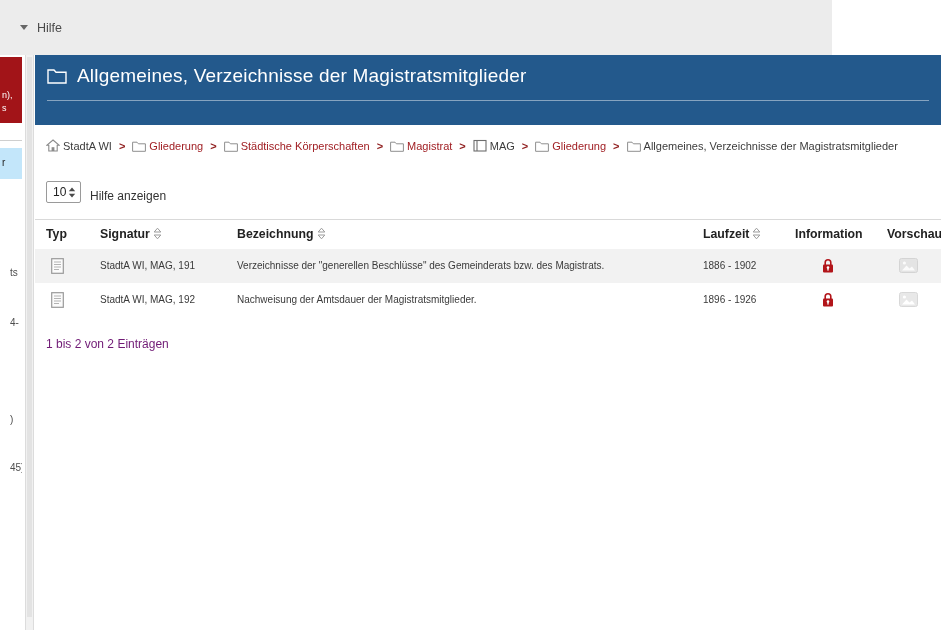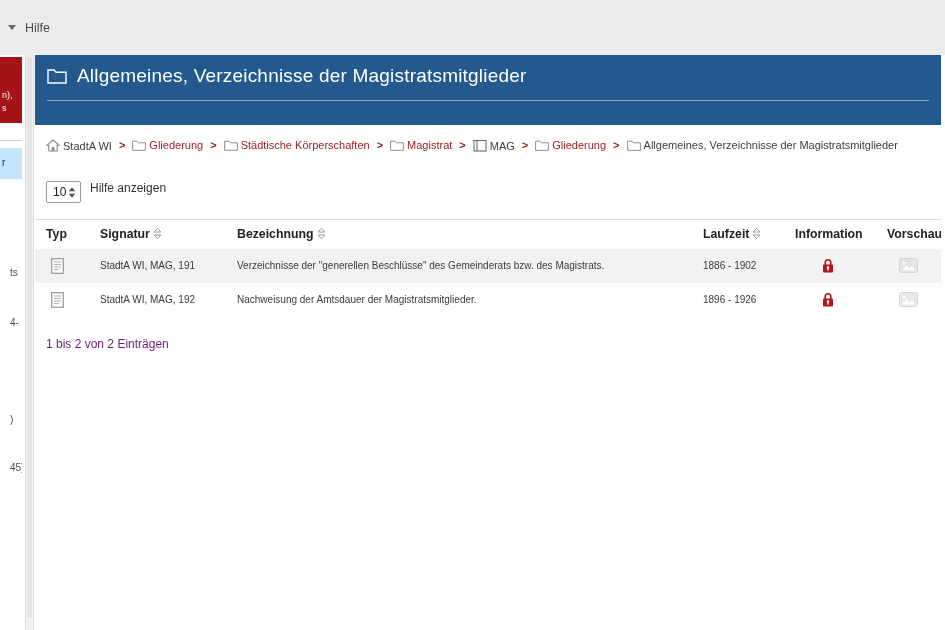--- a/index.html
+++ b/index.html
@@ -1,21 +1,21 @@
 <!DOCTYPE html>
 <html><head>
 <meta charset="utf-8">
 <style>
   * { margin:0; padding:0; box-sizing:border-box; }
   html,body { width:945px; height:630px; overflow:hidden; background:#fff;
               font-family:"Liberation Sans","DejaVu Sans",sans-serif; }
 
   
-  .topbar { position:absolute; left:0; top:0; width:945px; height:55px;
-            background:#ececec; display:flex; align-items:center; padding-left:8px; }
+  .topbar { position:absolute; left:0; top:0; width:832px; height:55px;
+            background:#ececec; display:flex; align-items:center; padding-left:20px; }
   .caret-down { width:0; height:0; border-left:4px solid transparent;
                 border-right:4px solid transparent; border-top:5px solid #666;
                 margin-right:9px; cursor:pointer; }
   .help-item { font-size:12.5px; color:#4a4a4a; cursor:pointer; }
 
   
   .shell { position:absolute; left:0; top:55px; width:945px; height:575px; background:#fff; }
 
   
   .sidebar { position:absolute; left:0; top:0; width:22px; height:575px; background:#fff; overflow:hidden; }
@@ -35,30 +35,30 @@
 
   
   .main { position:absolute; left:35px; top:0; width:906px; height:575px; background:#fff; overflow:hidden; }
 
   .page-header { width:100%; height:70px; background:#23598c; }
   .title-row { display:flex; align-items:center; gap:10px; padding:10px 12px 0 12px; }
   .page-title { font-size:19px; color:#fff; letter-spacing:.2px; white-space:nowrap; }
   .header-rule { margin:13px 12px 0 12px; border-top:1px solid rgba(255,255,255,.45); }
 
   
-  .breadcrumb { display:flex; align-items:flex-start; gap:7px; padding:14px 6px 0 11px;
+  .breadcrumb { display:flex; align-items:flex-end; gap:7px; padding:14px 6px 0 11px;
                 font-size:11px; white-space:nowrap; overflow:hidden; }
   .crumb { display:inline-flex; align-items:center; gap:3px; cursor:pointer; }
   .bc-label.plain   { color:#3c3c3c; }
   .bc-label.link    { color:#a12025; }
   .bc-label.current { color:#3c3c3c; cursor:default; }
   .bc-sep { color:#8f1d1d; font-weight:bold; font-size:11px; }
 
   
-  .controls { display:flex; align-items:flex-start; gap:9px; margin:29px 0 16px 11px; }
+  .controls { display:flex; align-items:flex-end; gap:9px; margin:29px 0 16px 11px; }
   .rows-select { display:inline-flex; align-items:center; justify-content:space-between;
                  width:35px; height:22px; padding:0 4px 0 6px; border:1px solid #9a9a9a;
                  border-radius:2px; font-size:12px; color:#222; background:#fff; cursor:pointer; }
   .rows-label { font-size:12px; color:#333; }
 
   
   table { width:100%; border-collapse:collapse; table-layout:fixed; margin-top:11px; }
   thead th { border-top:1px solid #d9d9d9; height:29px; text-align:left; vertical-align:middle;
              font-size:12.3px; font-weight:bold; color:#222; white-space:nowrap; overflow:hidden; }
   th.c1 { padding-left:11px; }

